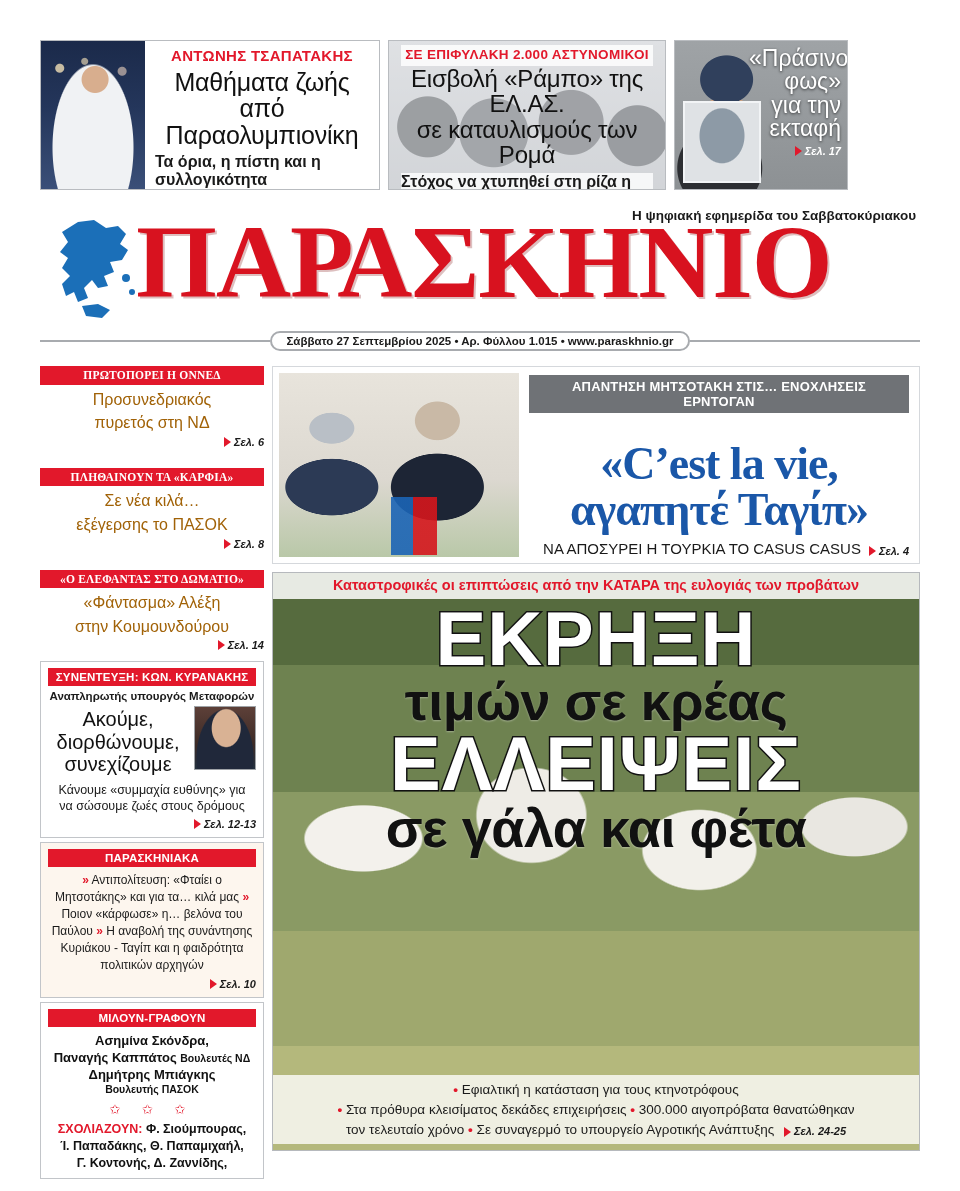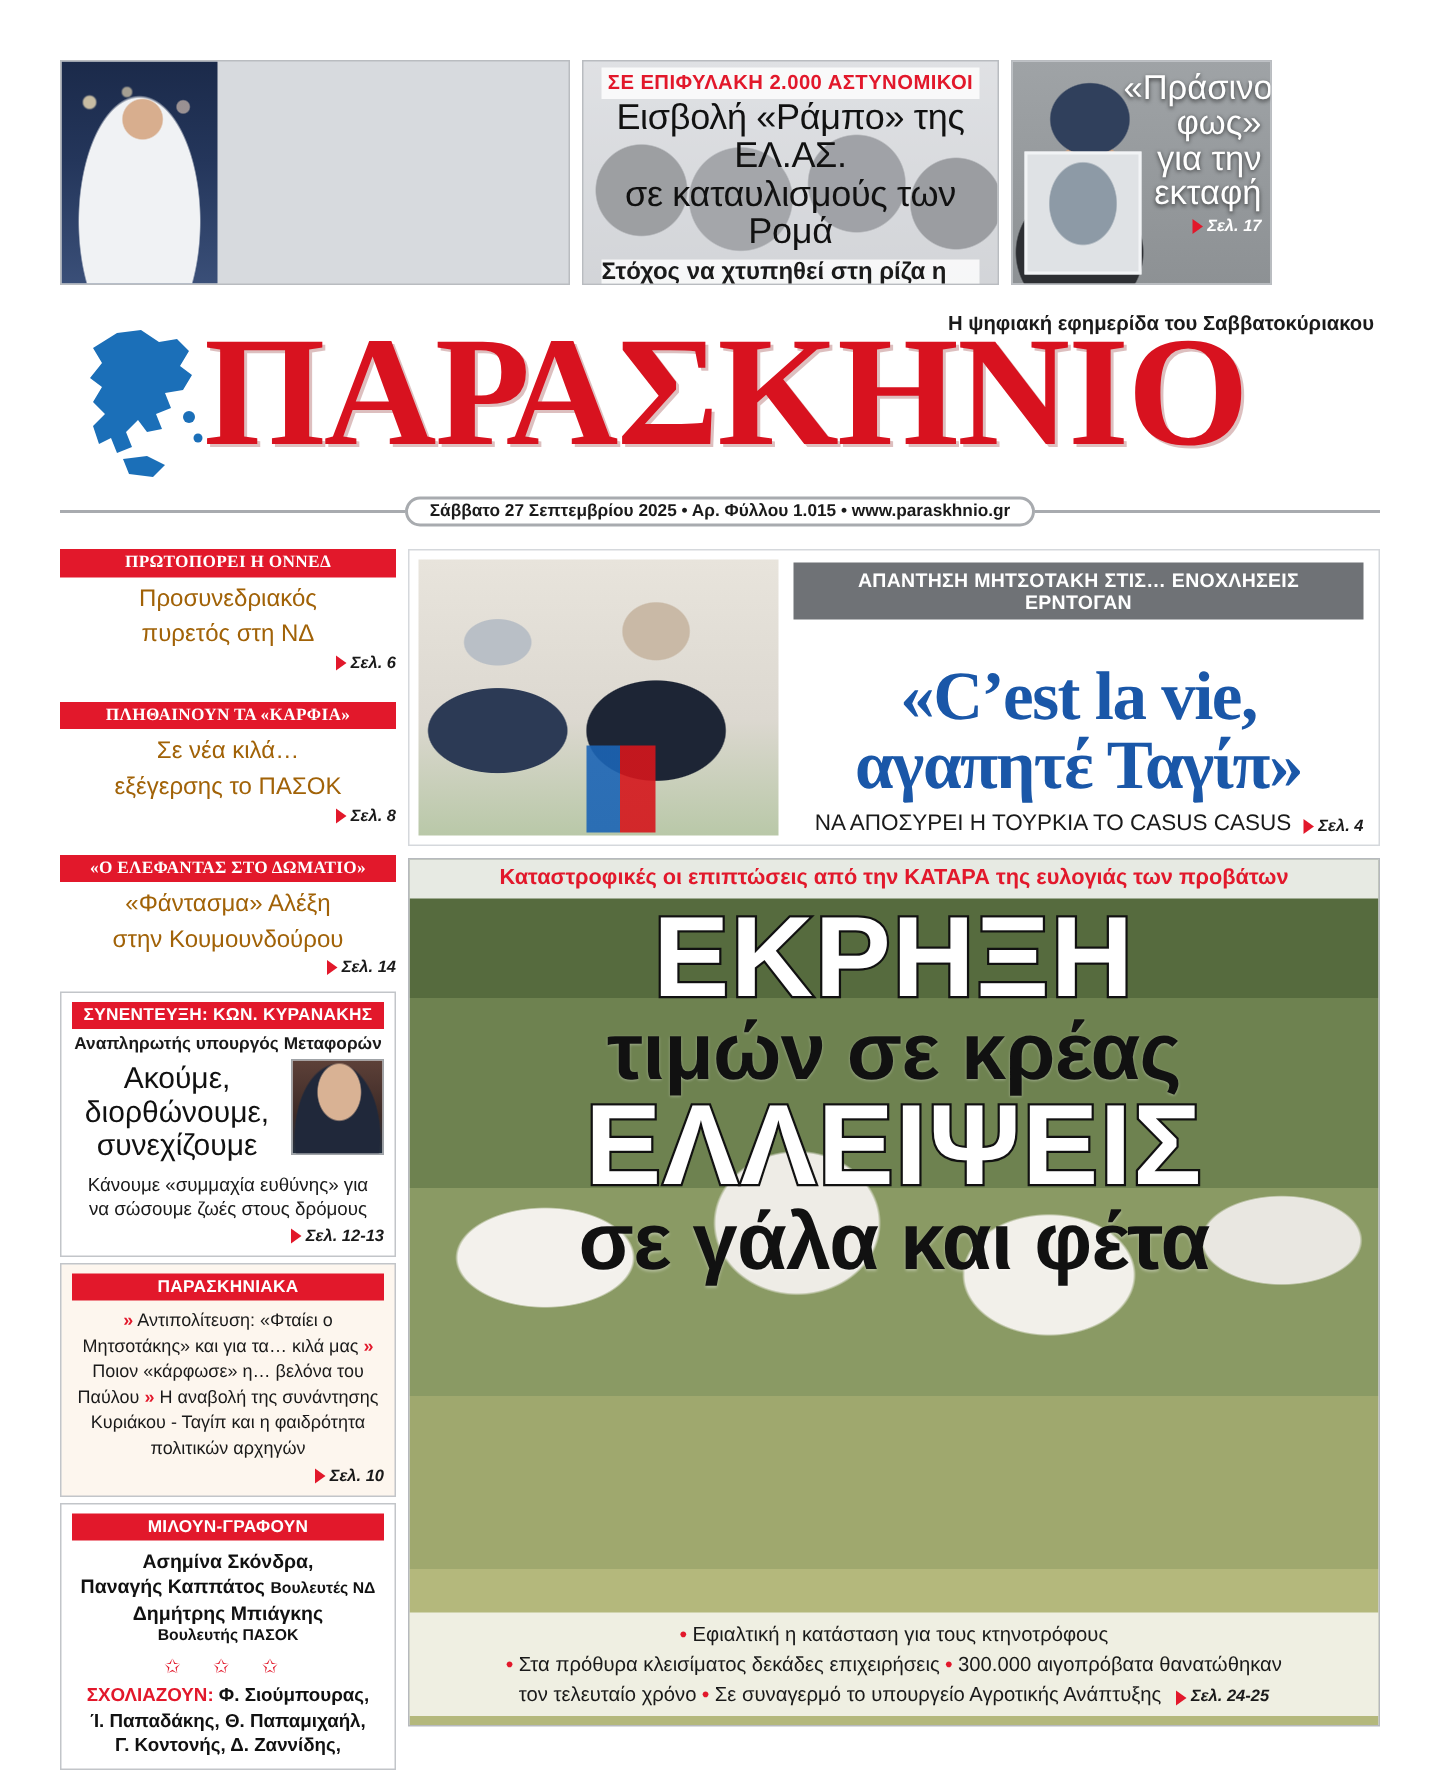--- a/index.html
+++ b/index.html
@@ -280,20 +280,30 @@
 </style>
 </head>
 <body>
 
 <div class="page">
 
   <div class="teaser-strip">
 
     <div class="teaser teaser-a">
       <div class="teaser-photo ph-swimmer"></div>
+      <div class="teaser-body t-a-body">
+        <div class="kicker-red t-a-kicker">ΑΝΤΩΝΗΣ ΤΣΑΠΑΤΑΚΗΣ</div>
+        <div class="t-head t-a-head">Μαθήματα ζωής από</div>
+        <div class="t-head t-a-head">Παραολυμπιονίκη</div>
+        <div class="t-sub">Τα όρια, η πίστη και η συλλογικότητα</div>
+        <div class="pageref">
+          <span class="tri"></span>
+          <span>Σελ. 46</span>
+        </div>
+      </div>
     </div>
 
     <div class="teaser teaser-b">
       <div class="teaser-photo ph-police"></div>
       <div class="teaser-body t-b-body">
         <div class="kicker-red t-b-kicker">ΣΕ ΕΠΙΦΥΛΑΚΗ 2.000 ΑΣΤΥΝΟΜΙΚΟΙ</div>
         <div class="t-head t-b-head">Εισβολή «Ράμπο» της ΕΛ.ΑΣ.</div>
         <div class="t-head t-b-head">σε καταυλισμούς των Ρομά</div>
         <div class="t-sub t-b-sub">Στόχος να χτυπηθεί στη ρίζα η παραβατικότητα</div>
         <div class="pageref">

